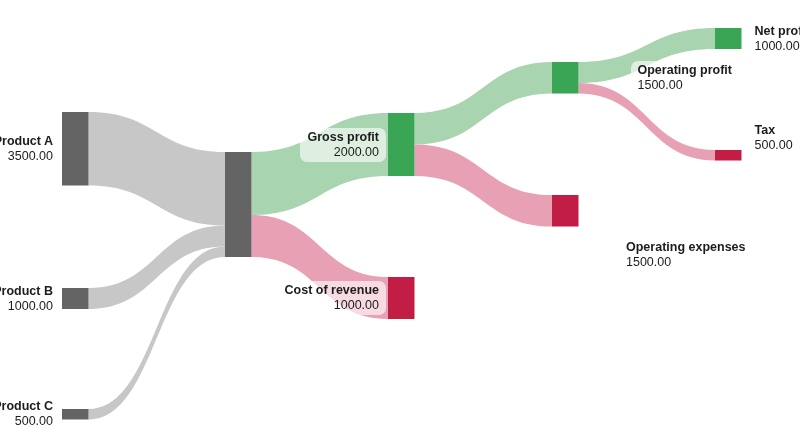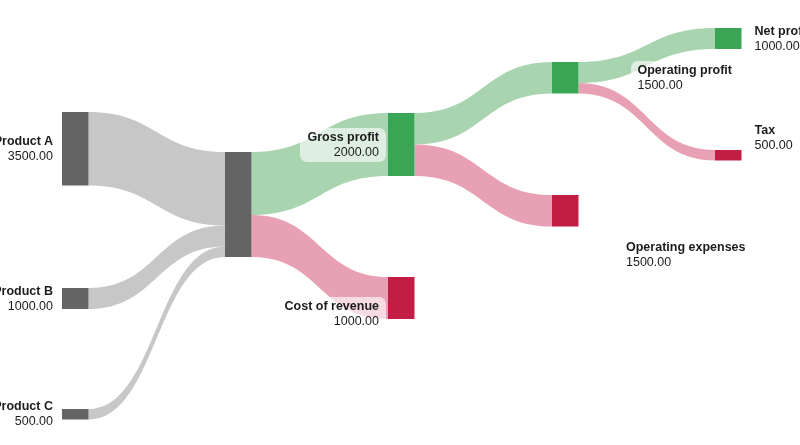--- a/index.html
+++ b/index.html
@@ -63,21 +63,21 @@
     <span class="nvalue">1000.00</span>
   </div>
   <div class="nlabel side-left" style="top: 414.25px; right: 740px;">
     <span class="nname">Product C</span>
     <span class="nvalue">500.00</span>
   </div>
   <div class="nlabel side-left" style="top: 144.5px; right: 414px;">
     <span class="nname">Gross profit</span>
     <span class="nvalue">2000.00</span>
   </div>
-  <div class="nlabel side-left" style="top: 314px; right: 414px; text-align: right;">
+  <div class="nlabel side-left" style="top: 298px; right: 414px; text-align: right;">
     <span class="nname">Cost of revenue</span>
     <span class="nvalue">1000.00</span>
   </div>
   <div class="nlabel side-right" style="top: 77.75px; left: 584.5px; margin-left: 46px;">
     <span class="nname">Operating profit</span>
     <span class="nvalue">1500.00</span>
   </div>
   <div class="nlabel side-right" style="top: 210.75px; left: 619px; margin-top: 44px;">
     <span class="nname">Operating expenses</span>
     <span class="nvalue">1500.00</span>

